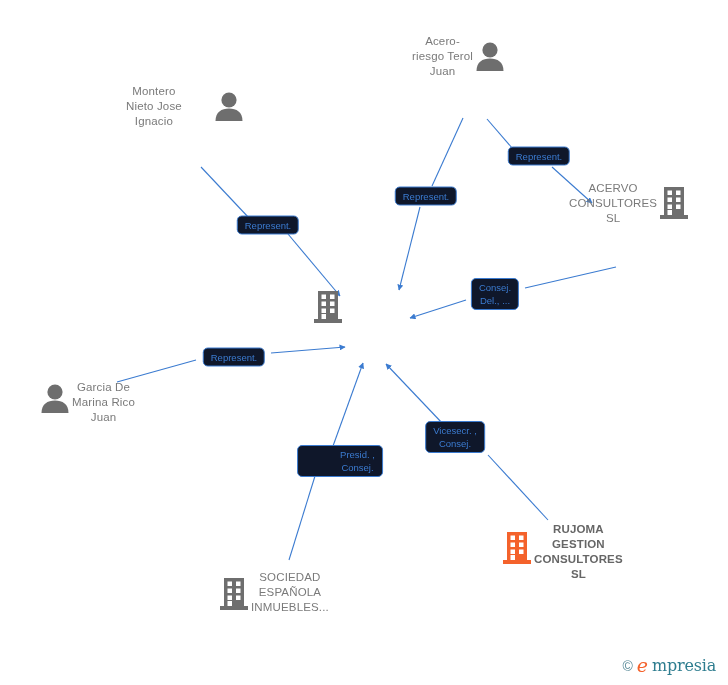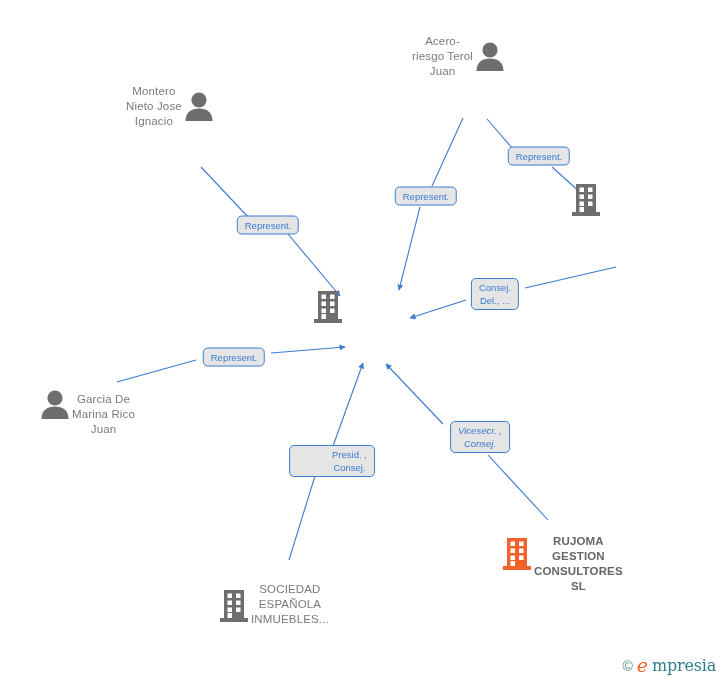--- a/index.html
+++ b/index.html
@@ -43,27 +43,27 @@
     color: #666666;
     font-weight: bold;
     font-size: 11.5px;
   }
   .node-icon {
     display: block;
   }
   .node.label-top .node-icon { order: 2; margin-top: 2px; }
   .node.label-top .node-label { order: 1; }
   .node.label-bottom .node-icon { order: 1; }
-  .node.label-bottom .node-label { order: 2; margin-top: 17px; }
+  .node.label-bottom .node-label { order: 2; margin-top: 5px; }
 
   .edge-label {
     position: absolute;
     border: 1px solid #3b7bd0;
     border-radius: 5px;
-    background: #e5e5e5;
+    background: #0f172a;
     color: #3b7bd0;
     font-size: 9.5px;
     line-height: 13px;
     padding: 2px 7px;
     text-align: center;
     white-space: pre-line;
     transform: translate(-50%, -50%);
     box-sizing: border-box;
   }
   .watermark {
@@ -121,21 +121,21 @@
     <path d="M 271 353 L 345 347" marker-end="url(#arrow)"></path>
 
     <path d="M 289 560 L 315 476"></path>
     <path d="M 333 446 L 363 363" marker-end="url(#arrow)"></path>
 
     <path d="M 548 520 L 488 455"></path>
     <path d="M 443 424 L 386 364" marker-end="url(#arrow)"></path>
   </g>
 </svg>
 
-<div class="node label-top" style="left:186px; top:84px;">
+<div class="node label-top" style="left:186px; top:84px;justify-content:space-between;">
   <span class="node-label">Montero
 Nieto Jose
 Ignacio</span>
   <span class="node-icon">
     <svg width="34" height="30" viewBox="0 0 34 30">
       <circle cx="17" cy="9" r="7.6" fill="#6e6e6e"></circle>
       <path d="M 3.5 30 C 3.5 21 9.5 17.5 17 17.5 C 24.5 17.5 30.5 21 30.5 30 Z" fill="#6e6e6e"></path>
     </svg>
   </span>
 </div>
@@ -146,20 +146,23 @@
 Juan</span>
   <span class="node-icon">
     <svg width="34" height="30" viewBox="0 0 34 30">
       <circle cx="17" cy="9" r="7.6" fill="#6e6e6e"></circle>
       <path d="M 3.5 30 C 3.5 21 9.5 17.5 17 17.5 C 24.5 17.5 30.5 21 30.5 30 Z" fill="#6e6e6e"></path>
     </svg>
   </span>
 </div>
 
 <div class="node label-top" style="left:629px; top:181px;">
+  <span class="node-label company">ACERVO
+CONSULTORES
+SL</span>
   <span class="node-icon">
     <svg width="34" height="34" viewBox="0 0 34 34">
       <rect x="7" y="1" width="20" height="28" fill="#6e6e6e"></rect>
       <rect x="3" y="29" width="28" height="4" fill="#6e6e6e"></rect>
       <rect x="10.5" y="4.5" width="4.5" height="4.5" fill="#ffffff"></rect>
       <rect x="19" y="4.5" width="4.5" height="4.5" fill="#ffffff"></rect>
       <rect x="10.5" y="11.5" width="4.5" height="4.5" fill="#ffffff"></rect>
       <rect x="19" y="11.5" width="4.5" height="4.5" fill="#ffffff"></rect>
       <rect x="10.5" y="18.5" width="4.5" height="4.5" fill="#ffffff"></rect>
       <rect x="19" y="18.5" width="4.5" height="4.5" fill="#ffffff"></rect>
@@ -233,22 +236,22 @@
 GESTION
 CONSULTORES SL</span>
 </div>
 
 <div class="edge-label" style="left:268px; top:225px;">Represent.</div>
 <div class="edge-label" style="left:426px; top:196px;">Represent.</div>
 <div class="edge-label" style="left:539px; top:156px;">Represent.</div>
 <div class="edge-label" style="left:495px; top:294px;">Consej.
 Del., ...</div>
 <div class="edge-label" style="left:234px; top:357px;">Represent.</div>
-<div class="edge-label" style="left:332px; top:461px;padding-left:42px;">Presid. ,
+<div class="edge-label" style="left:340px; top:461px;padding-left:42px;">Presid. ,
 Consej.</div>
-<div class="edge-label" style="left:480px; top:437px;font-style:italic;">Vicesecr. ,
+<div class="edge-label" style="left:455px; top:437px;">Vicesecr. ,
 Consej.</div>
 
 <div class="watermark">
   <span class="wm-c">©</span>
   <span class="wm-e">e</span>
   <span class="wm-text">mpresia</span>
 </div>
 
 </body></html>

